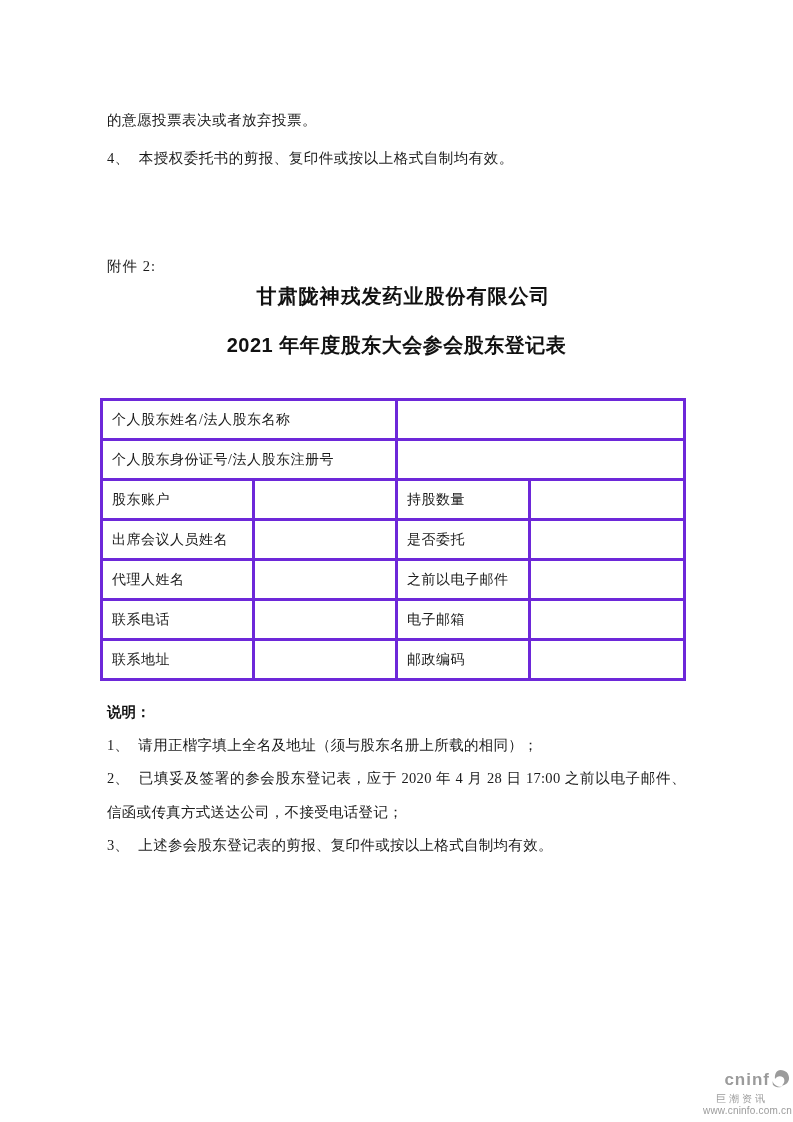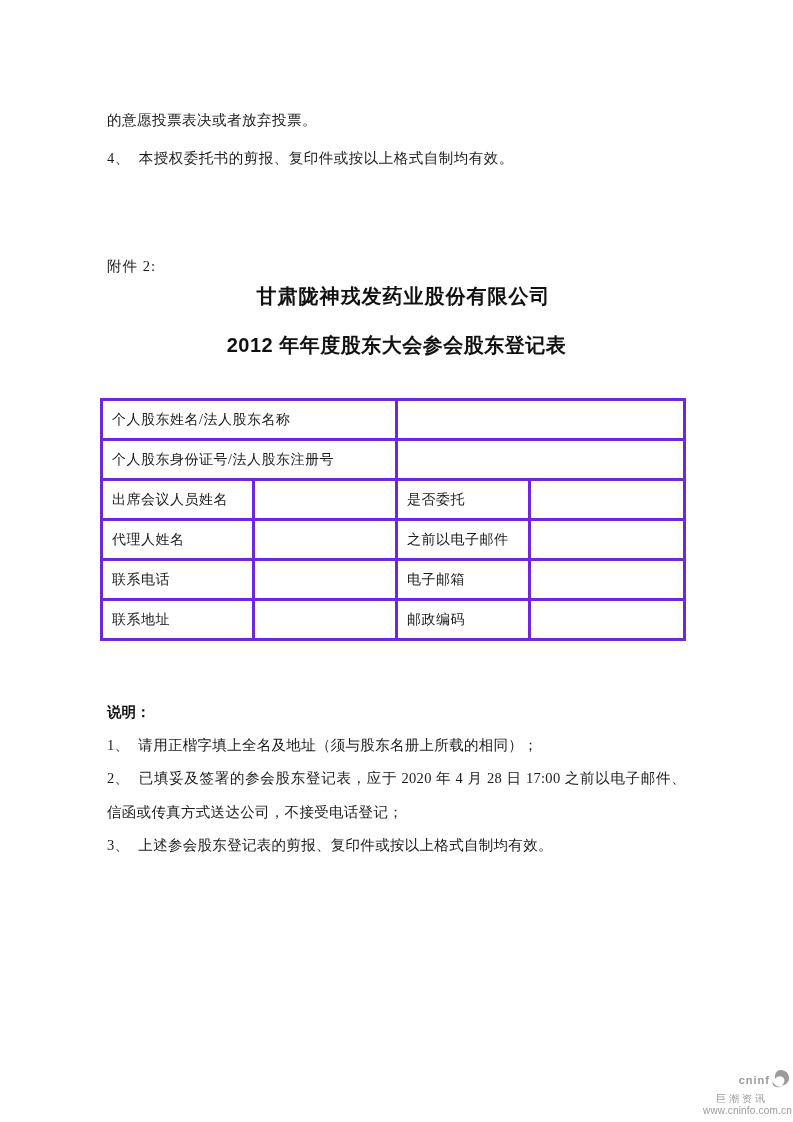--- a/index.html
+++ b/index.html
@@ -74,57 +74,63 @@
     position:absolute; top:1069px; left:698px; width:94px;
     color:#9b9b9b;
     font-family:"Liberation Sans", sans-serif;
     line-height:1.1;
   }
   .cninfo-brand-row {
     display:flex; align-items:center; justify-content:flex-end;
     padding-right:2px;
   }
   .cninfo-brand {
-    font-weight:bold; font-size:11px; letter-spacing:1px; color:#9b9b9b;
+    font-weight:bold; font-size:17px; letter-spacing:1px; color:#9b9b9b;
   }
   .cninfo-swirl { margin-left:1px; }
   .cninfo-swirl path { fill:#9b9b9b; }
   .cninfo-cnname {
     text-align:center; font-size:10px; letter-spacing:3px;
     margin:1px 6px 1px 0;
   }
   .cninfo-url { text-align:right; font-size:10px; letter-spacing:0.2px; }
 </style>
 </head>
 <body>
 
 <div class="page">
 
   <p class="intro-line1">的意愿投票表决或者放弃投票。</p>
   <p class="intro-line2"><span class="num-gap">4、</span><span>本授权委托书的剪报、复印件或按以上格式自制均有效。</span></p>
 
   <div class="attachment-label">附件 2:</div>
   <div class="doc-title">甘肃陇神戎发药业股份有限公司</div>
-  <div class="doc-subtitle">2012 年年度股东大会参会股东登记表</div>
+  <div class="doc-subtitle">2021 年年度股东大会参会股东登记表</div>
 
   <table class="reg-table">
     <colgroup>
       <col style="width:152px">
         <col style="width:143px">
         <col style="width:133px">
         <col style="width:155px">
     </colgroup>
     <tbody>
       <tr>
         <td colspan="2">个人股东姓名/法人股东名称</td>
         <td colspan="2"></td>
       </tr>
       <tr>
         <td colspan="2">个人股东身份证号/法人股东注册号</td>
         <td colspan="2"></td>
+      </tr>
+      <tr>
+        <td>股东账户</td>
+        <td></td>
+        <td>持股数量</td>
+        <td></td>
       </tr>
       <tr>
         <td>出席会议人员姓名</td>
         <td></td>
         <td>是否委托</td>
         <td></td>
       </tr>
       <tr>
         <td>代理人姓名</td>
         <td></td>

